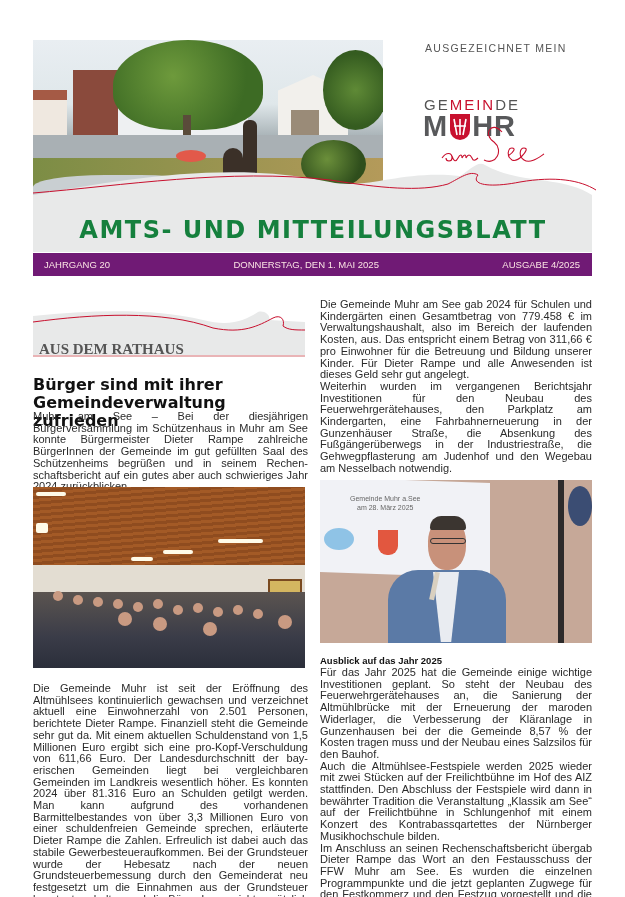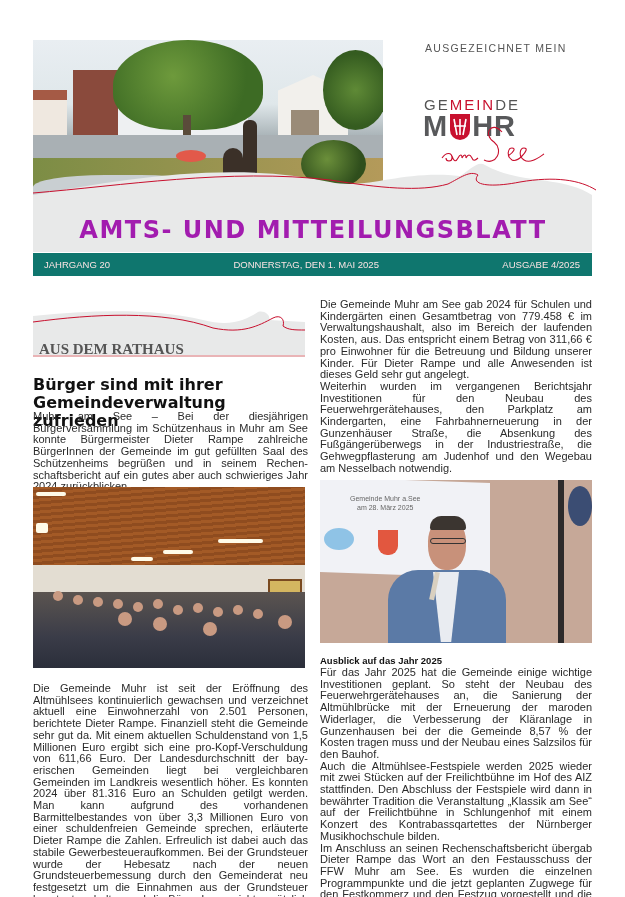--- a/index.html
+++ b/index.html
@@ -30,24 +30,24 @@
   
   .tagline { position: absolute; left: 425px; top: 42px; font-size: 10.5px; letter-spacing: 1.3px; color: #555; }
   .logo-gemeinde { position: absolute; left: 424px; top: 96px; font-size: 15px; letter-spacing: 2px; color: #555; }
   .logo-gemeinde .red { color: #c8102e; }
   .logo-muhr { position: absolute; left: 423px; top: 110px; font-size: 29px; font-weight: bold; color: #58595b; letter-spacing: 1px; display: flex; align-items: center; }
   .logo-muhr .crest { display: inline-block; width: 20px; height: 26px; background: #c8102e; border-radius: 0 0 10px 10px; margin: 0 2px; position: relative; }
   .logo-muhr .crest svg { position: absolute; left: 2px; top: 3px; }
   .logo-amsee { position: absolute; left: 438px; top: 118px; width: 160px; height: 60px; }
 
   
-  .masthead-title { position: absolute; left: 33px; top: 216px; width: 560px; text-align: center; font-size: 24px; font-weight: bold; color: #a21caf; letter-spacing: 1.5px; font-family: "DejaVu Sans", sans-serif; }
-
-  
-  .infobar { position: absolute; left: 33px; top: 253px; width: 559px; height: 23px; background: #0f766e; color: #fbe4e4; font-size: 9.5px; display: flex; justify-content: space-between; align-items: center; padding: 0 12px 0 11px; box-sizing: border-box; }
+  .masthead-title { position: absolute; left: 33px; top: 216px; width: 560px; text-align: center; font-size: 24px; font-weight: bold; color: #15803d; letter-spacing: 1.5px; font-family: "DejaVu Sans", sans-serif; }
+
+  
+  .infobar { position: absolute; left: 33px; top: 253px; width: 559px; height: 23px; background: #701a75; color: #fbe4e4; font-size: 9.5px; display: flex; justify-content: space-between; align-items: center; padding: 0 12px 0 11px; box-sizing: border-box; }
 
   
   .section-head { position: absolute; left: 33px; top: 308px; width: 272px; height: 50px; }
   .section-head .label { position: absolute; left: 6px; top: 33px; font-size: 15px; font-weight: bold; color: #555; font-family: Liberation Serif, serif; }
 
   
   .headline { position: absolute; left: 33px; top: 376px; width: 278px; font-size: 16px; font-weight: bold; line-height: 18px; color: #111; font-family: "DejaVu Sans", sans-serif; }
   .para { position: absolute; font-size: 11px; line-height: 11.7px; text-align: justify; color: #2a2a2a; hyphens: manual; }
   .p-intro { left: 33px; top: 411px; width: 275px; }
   .p-left2 { left: 33px; top: 683px; width: 275px; }

